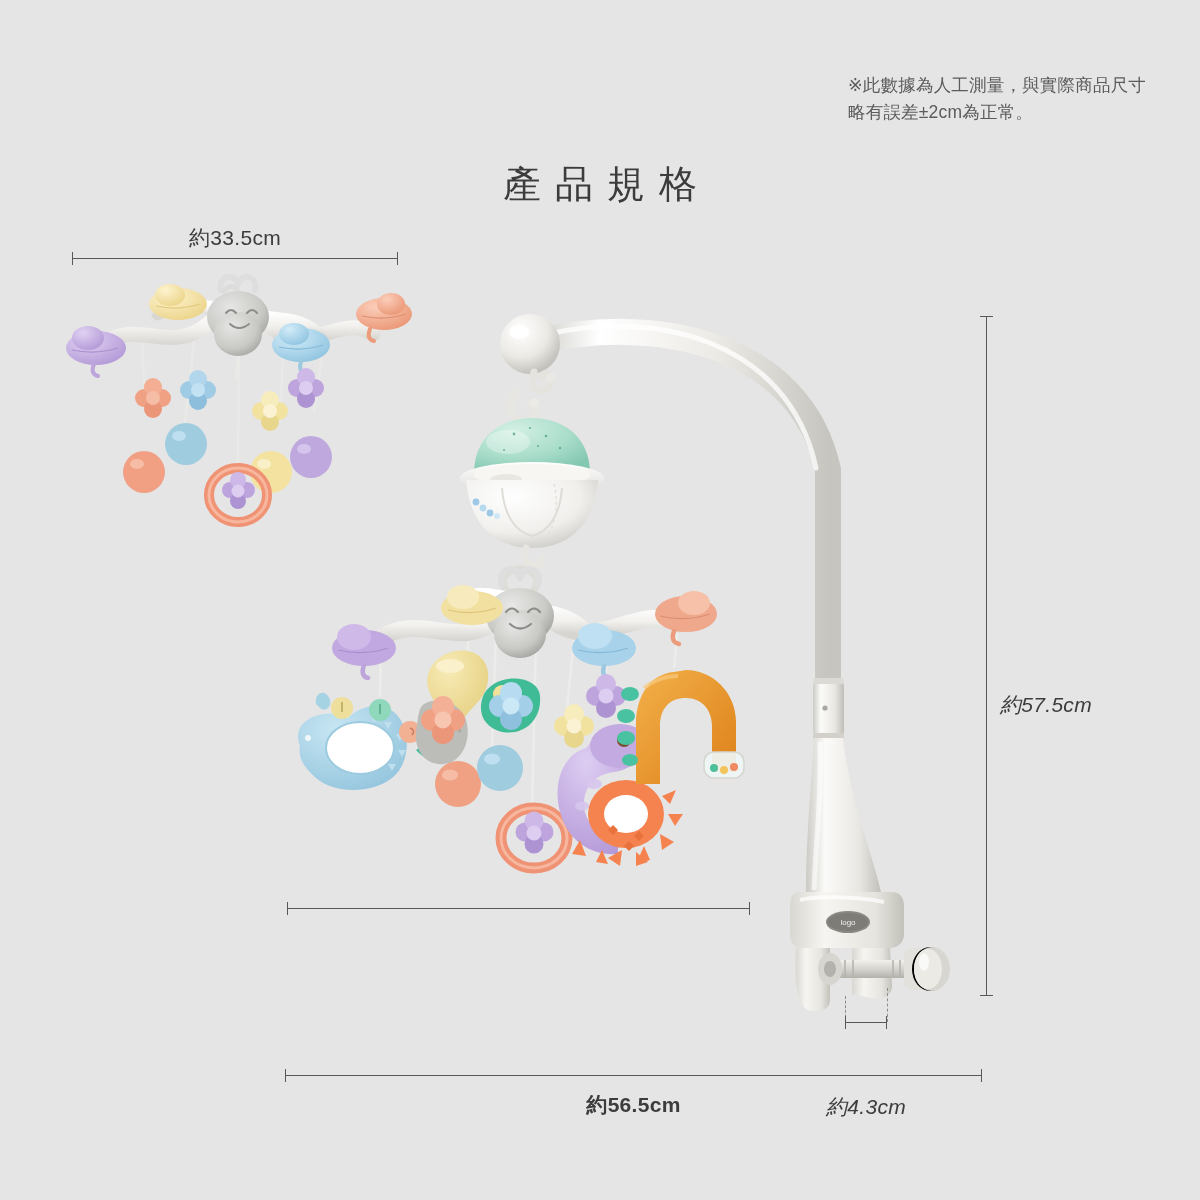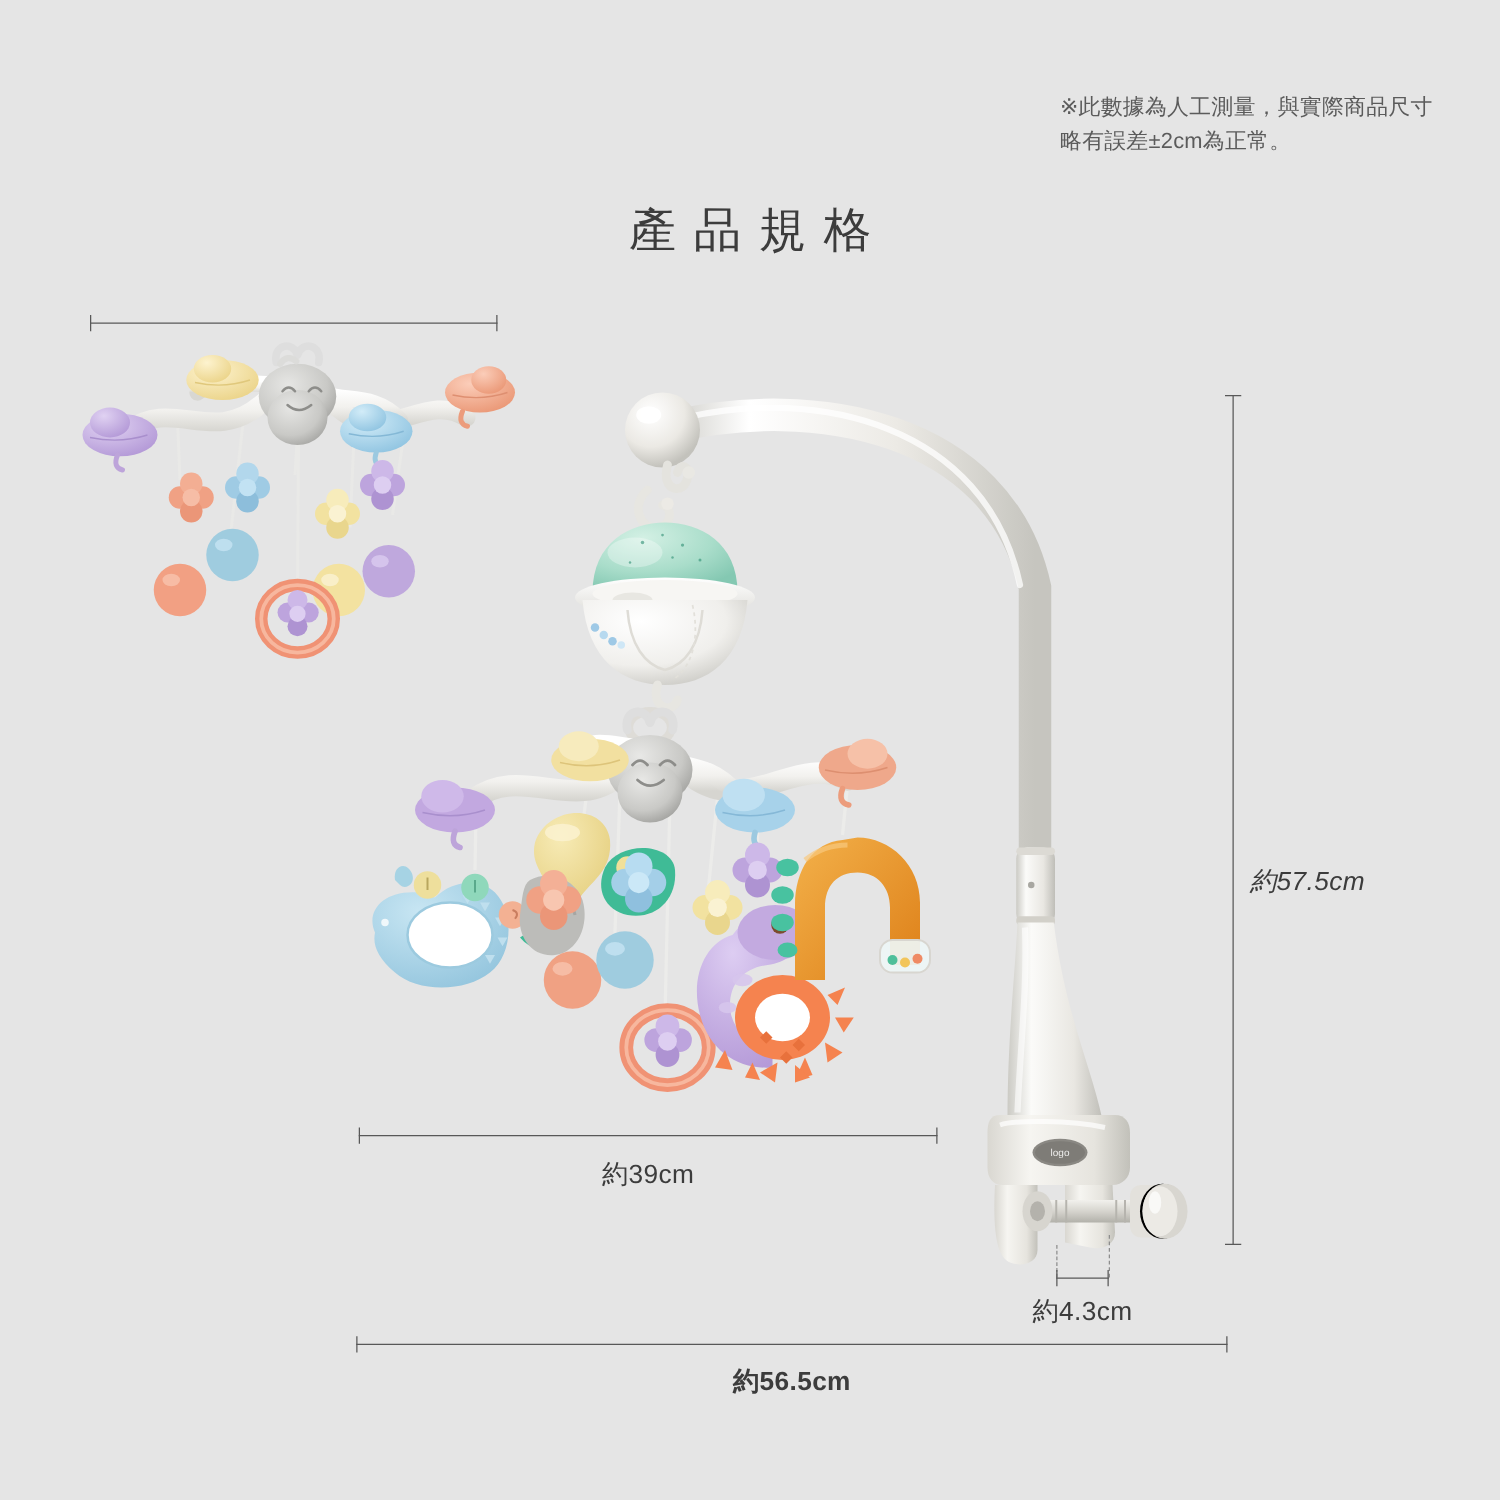--- a/index.html
+++ b/index.html
@@ -593,29 +593,29 @@
           <rect x="416" y="184" width="40" height="26" rx="10" fill="#eef6f6" opacity=".92"></rect>
           <rect x="416" y="184" width="40" height="26" rx="10" fill="none" stroke="#d8d6d0" stroke-width="1.6"></rect>
           <circle cx="426" cy="200" r="4" fill="#4fbf9a"></circle>
           <circle cx="436" cy="202" r="4" fill="#f2c55a"></circle>
           <circle cx="446" cy="199" r="4" fill="#ef8a63"></circle>
         </g>
       </g>
     </svg>
   </div>
 
+  <div class="dim-label center" style="left:72px; top:224px; width:326px;">約33.5cm</div>
   <div class="dim-h" style="left:72px; top:258px; width:326px;"></div>
 
   <div class="dim-v" style="left:986px; top:316px; height:680px;"></div>
   <div class="dim-label" style="left:1000px; top:691px;font-style:italic;">約57.5cm</div>
 
   <div class="dim-h" style="left:287px; top:908px; width:463px;"></div>
-  <div class="dim-label center" style="left:287px; top:925px; width:463px;">約39cm</div>
 
   <div class="ext-line" style="left:845px; top:996px; height:26px;"></div>
   <div class="ext-line" style="left:887px; top:988px; height:34px;"></div>
   <div class="dim-h" style="left:845px; top:1022px; width:42px;"></div>
-  <div class="dim-label center" style="left:786px; top:1035px; width:160px;">約4.3cm</div>
+  <div class="dim-label center" style="left:786px; top:1093px; width:160px;font-style:italic;">約4.3cm</div>
 
   <div class="dim-h" style="left:285px; top:1075px; width:697px;"></div>
   <div class="dim-label center" style="left:285px; top:1091px; width:697px;font-weight:bold;">約56.5cm</div>
 
 </div>
 
 </body></html>

